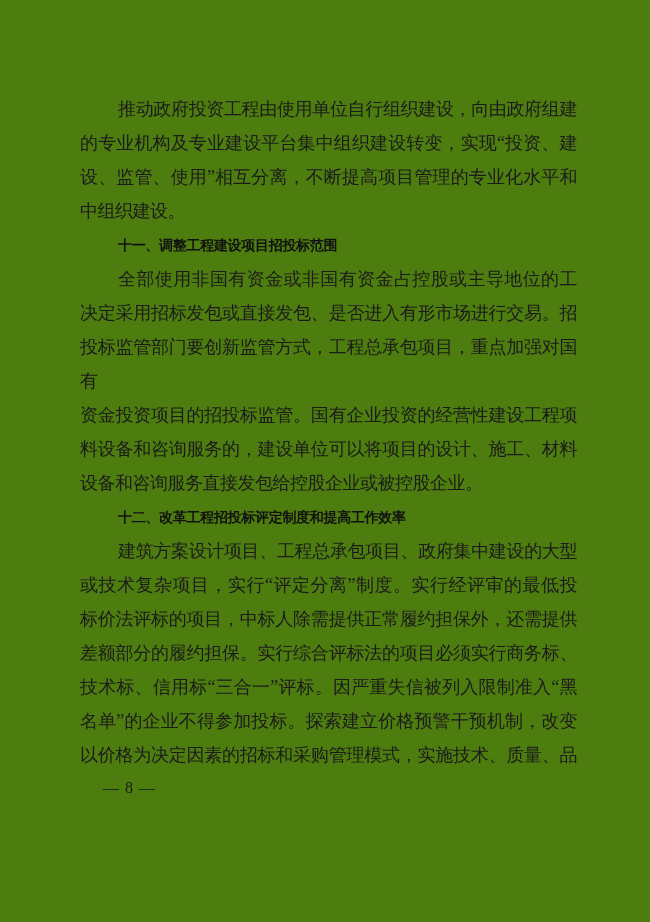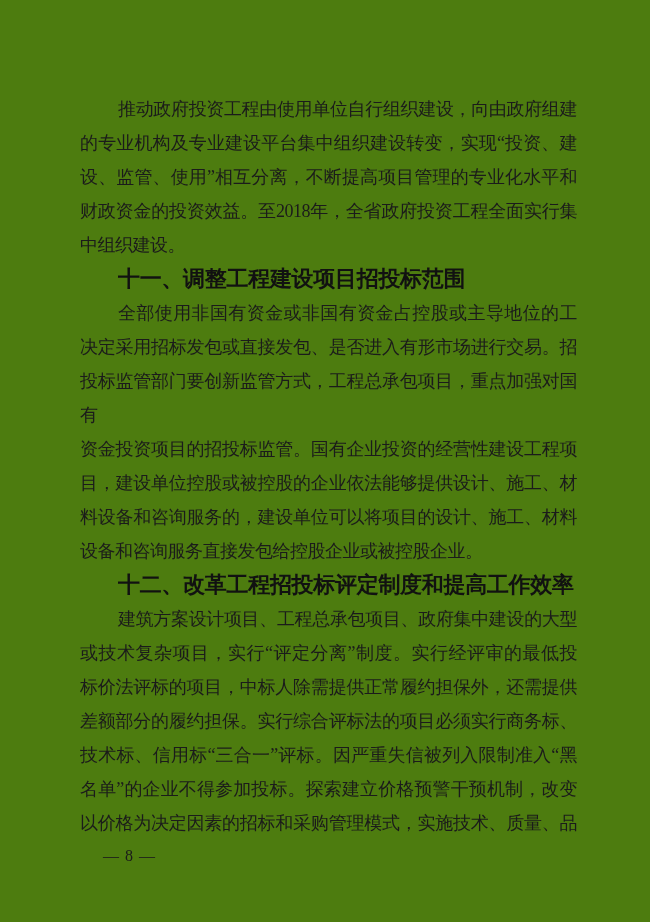--- a/index.html
+++ b/index.html
@@ -30,21 +30,21 @@
   }
   .line.last {
     text-align-last: left;
   }
   .line.indent {
     text-indent: 38px;
   }
   .heading {
     font-family: "Liberation Sans", "DejaVu Sans", sans-serif;
     font-weight: bold;
-    font-size: 22px;
+    font-size: 14px;
     line-height: 34px;
     letter-spacing: -0.3px;
     padding-left: 38px;
     color: #111;
   }
   .page-number {
     margin-top: 7px;
     padding-left: 23px;
     font-size: 16px;
     letter-spacing: 1px;
@@ -53,32 +53,30 @@
 </style>
 </head>
 <body>
 
 <div class="page">
 
   <div class="para">
     <div class="line indent">推动政府投资工程由使用单位自行组织建设，向由政府组建</div>
     <div class="line">的专业机构及专业建设平台集中组织建设转变，实现“投资、建</div>
     <div class="line">设、监管、使用”相互分离，不断提高项目管理的专业化水平和</div>
-    <div class="line">财政资金的投资效益。至2018年，全省政府投资工程全面实行集</div>
     <div class="line last">中组织建设。</div>
   </div>
 
   <div class="heading">十一、调整工程建设项目招投标范围</div>
 
   <div class="para">
     <div class="line indent">全部使用非国有资金或非国有资金占控股或主导地位的工</div>
     <div class="line">决定采用招标发包或直接发包、是否进入有形市场进行交易。招</div>
     <div class="line">投标监管部门要创新监管方式，工程总承包项目，重点加强对国有</div>
     <div class="line">资金投资项目的招投标监管。国有企业投资的经营性建设工程项</div>
-    <div class="line">目，建设单位控股或被控股的企业依法能够提供设计、施工、材</div>
     <div class="line">料设备和咨询服务的，建设单位可以将项目的设计、施工、材料</div>
     <div class="line last">设备和咨询服务直接发包给控股企业或被控股企业。</div>
   </div>
 
   <div class="heading">十二、改革工程招投标评定制度和提高工作效率</div>
 
   <div class="para">
     <div class="line indent">建筑方案设计项目、工程总承包项目、政府集中建设的大型</div>
     <div class="line">或技术复杂项目，实行“评定分离”制度。实行经评审的最低投</div>
     <div class="line">标价法评标的项目，中标人除需提供正常履约担保外，还需提供</div>

